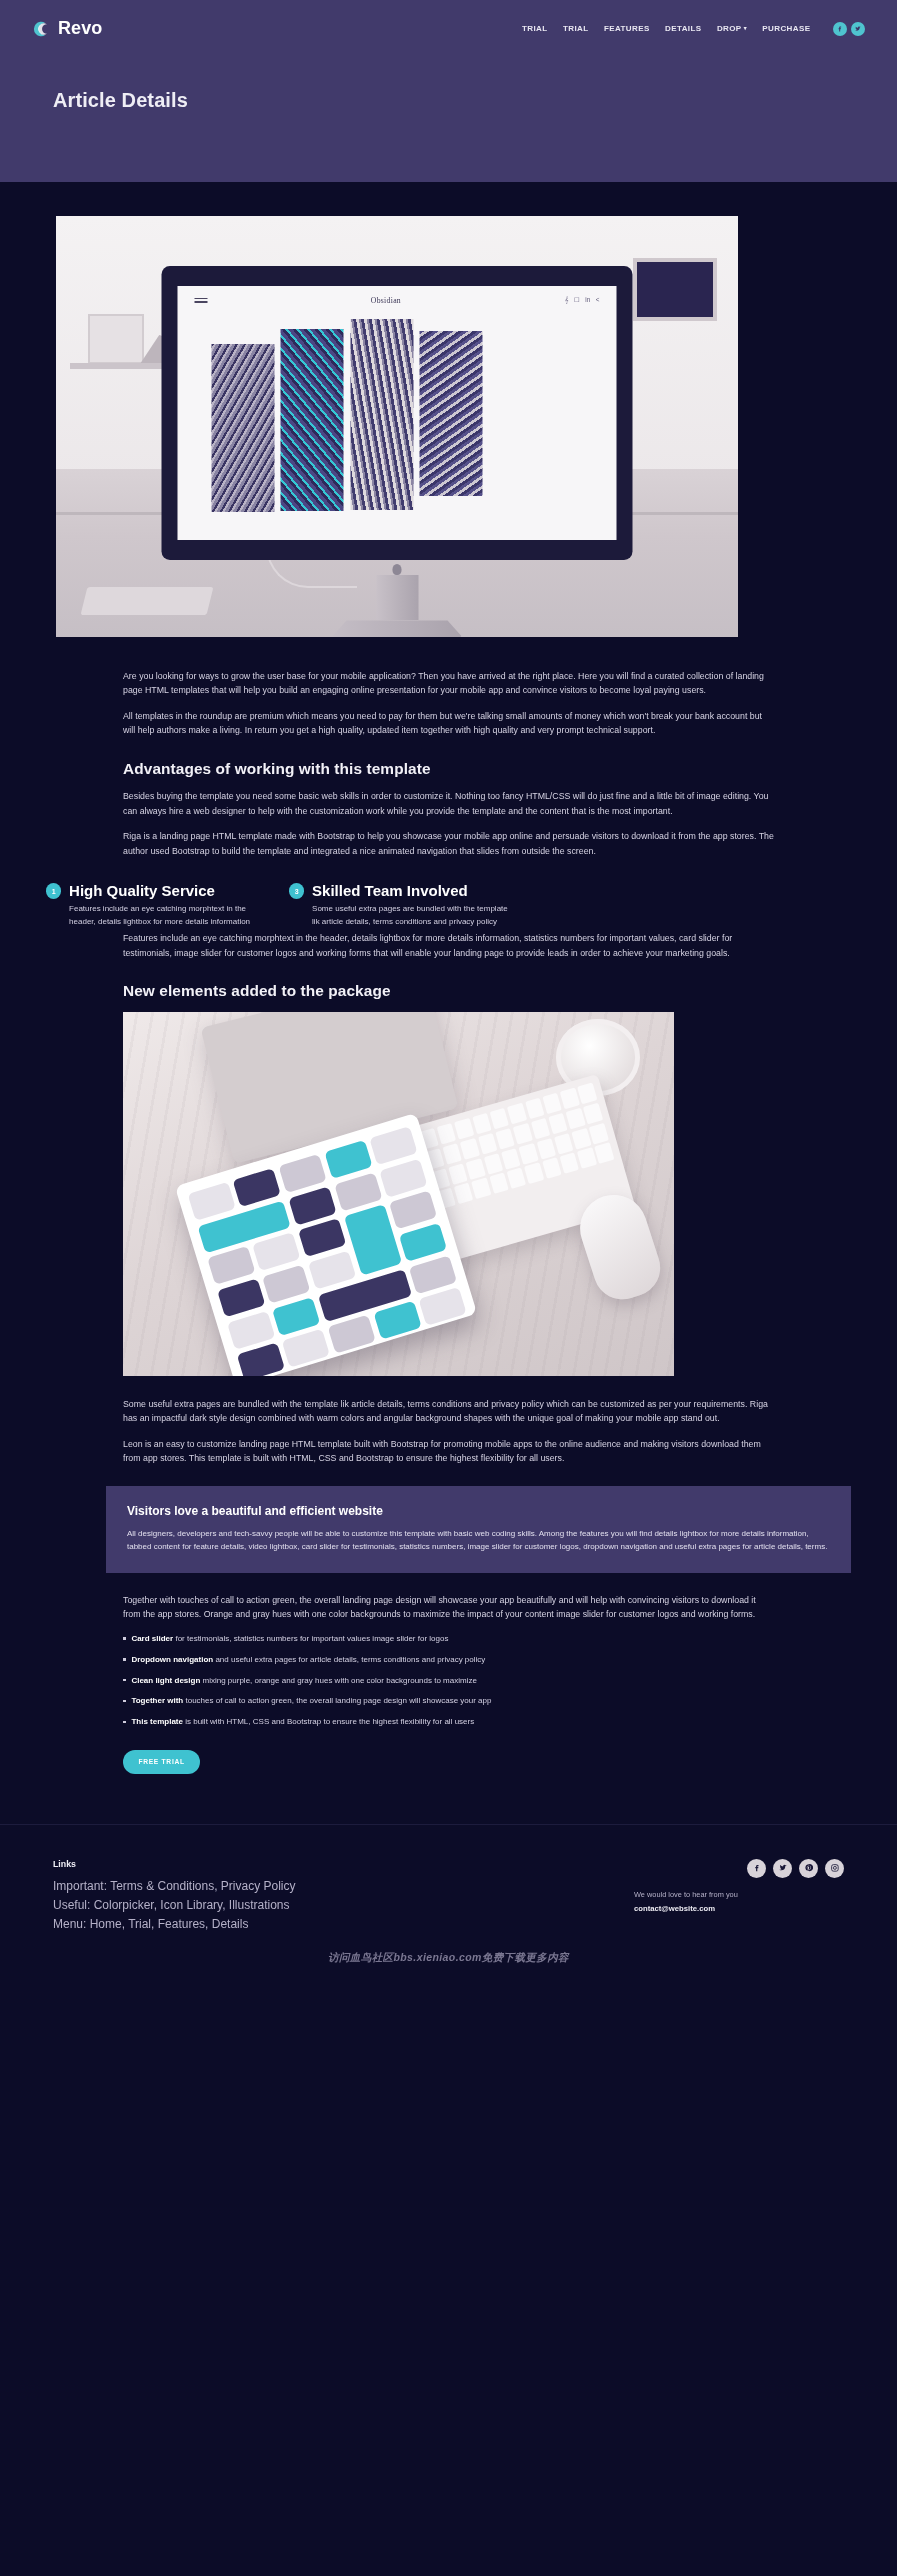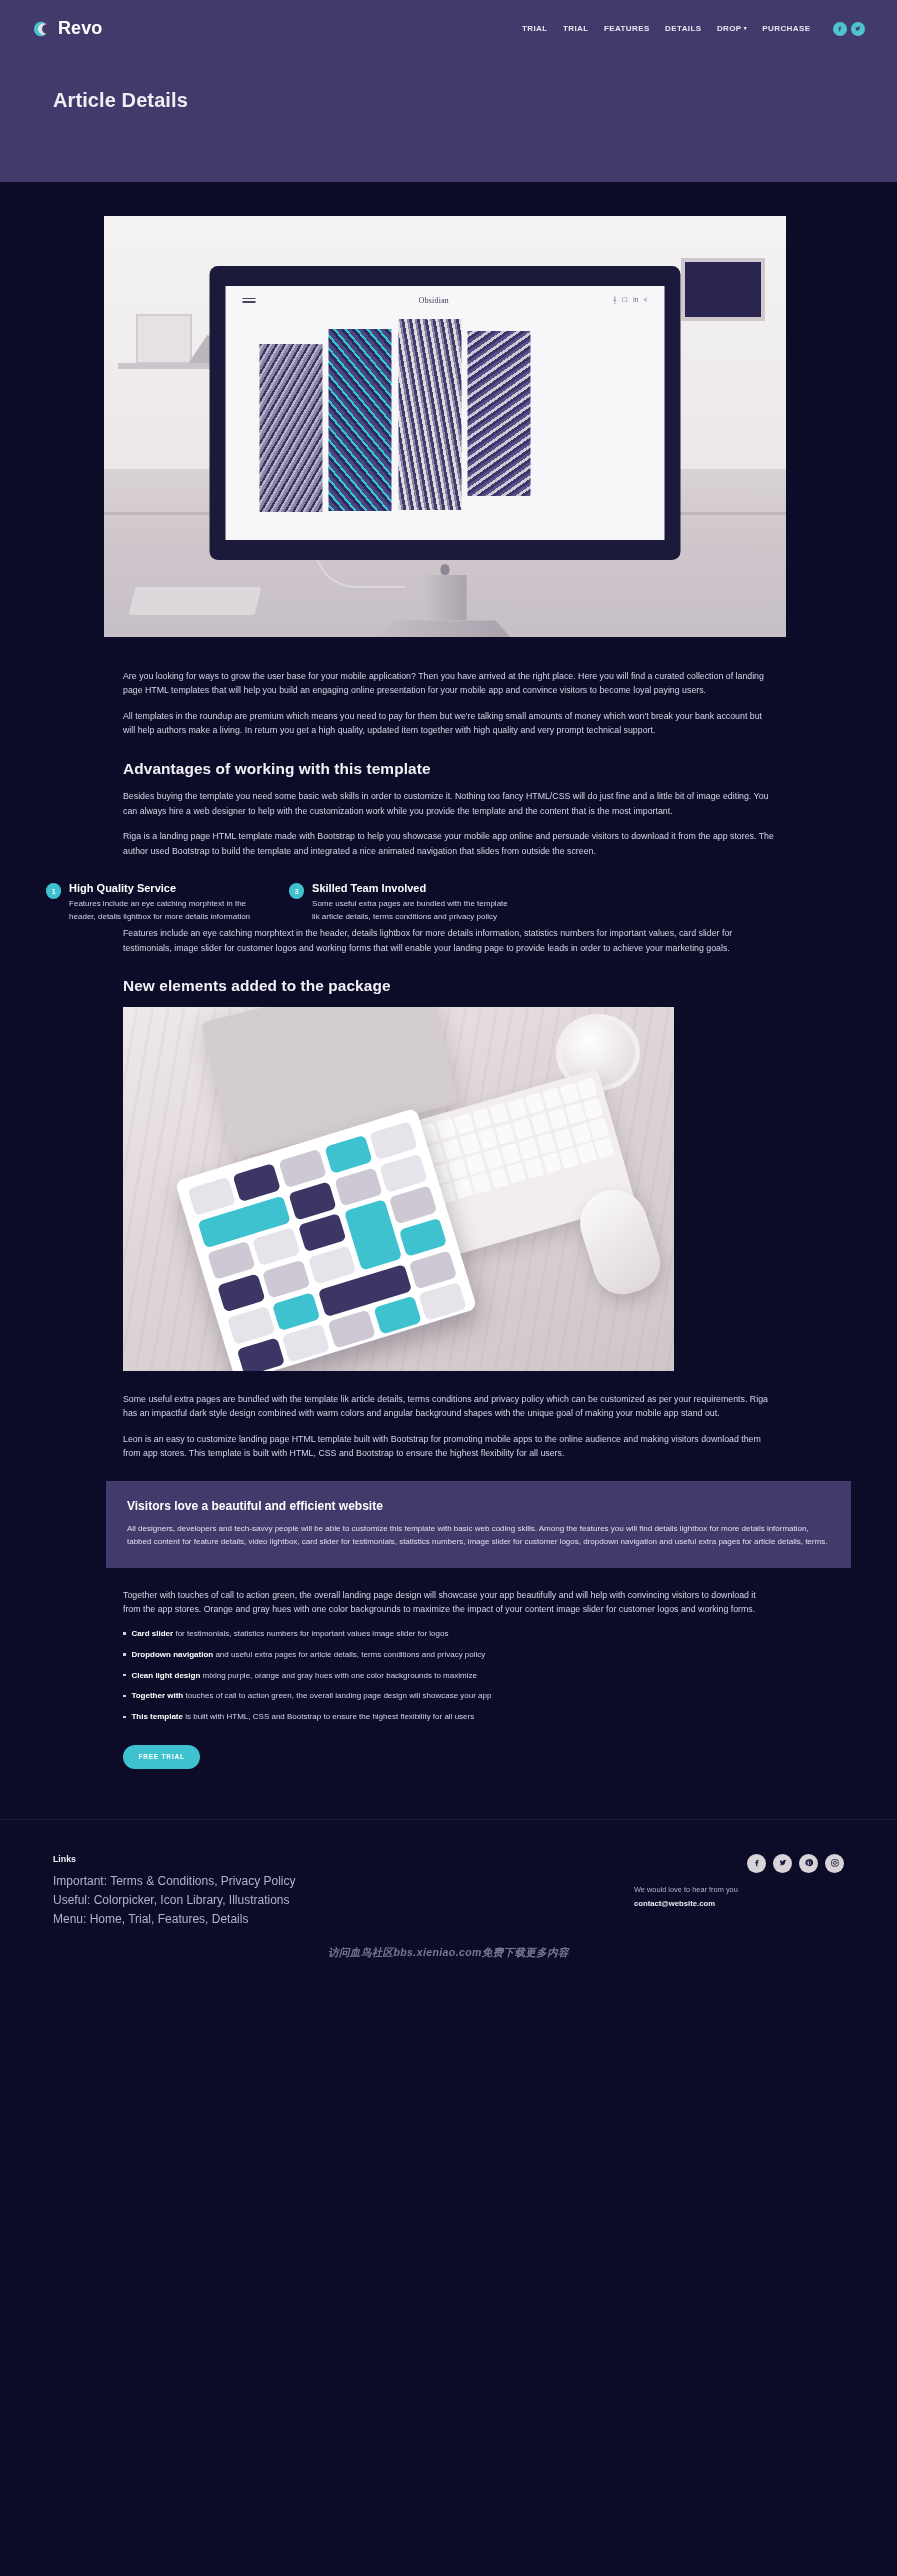--- a/index.html
+++ b/index.html
@@ -85,21 +85,20 @@
   .hero-img-wrap {
     padding: 0 56px;
     margin-top: 34px;
   }
   .hero-img {
     width: 682px;
     height: 421px;
     position: relative;
     overflow: hidden;
     background: linear-gradient(160deg,#f2eff0 0%,#e3dde0 40%,#cfc9ce 100%);
-    margin-left: 48px;
   }
   
   .desk-wall {
     position:absolute; left:0; top:0; width:100%; height:62%;
     background: linear-gradient(180deg,#f4f2f3 0%, #ece8ea 100%);
   }
   .desk-surface {
     position:absolute; left:0; bottom:0; width:100%; height:40%;
     background: linear-gradient(180deg,#d9d2d6 0%, #cfc7cc 40%, #c6bfc5 100%);
   }
@@ -208,21 +207,21 @@
   .feat { width: 243px; display:flex; gap: 7.7px; padding-right: 21px; }
   .feat-num {
     flex: 0 0 auto;
     width: 15.4px; height: 15.4px; border-radius: 50%;
     background: #3fc2d0; color:#ffffff;
     font-size: 7px; font-weight:700;
     display:flex; align-items:center; justify-content:center;
     margin-top: 1.4px;
   }
   .feat h3 {
-    color:#ffffff; font-size: 11px; font-weight:700; margin: 0 0 4.2px 0;
+    color:#ffffff; font-size: 15px; font-weight:700; margin: 0 0 4.2px 0;
   }
   .feat p { color:#d3d0e2; font-size: 8px; line-height: 12.6px; margin:0; }
 
   .after-features { margin-top: 24px; }
 
   .mid-img-wrap { margin: 8.4px 0 21px 0; }
   .mid-img {
     width: 551px; height: 364px;
     position: relative; overflow:hidden;
     background: linear-gradient(155deg,#efe9e9 0%, #ded5d6 45%, #cfc6c8 100%);

